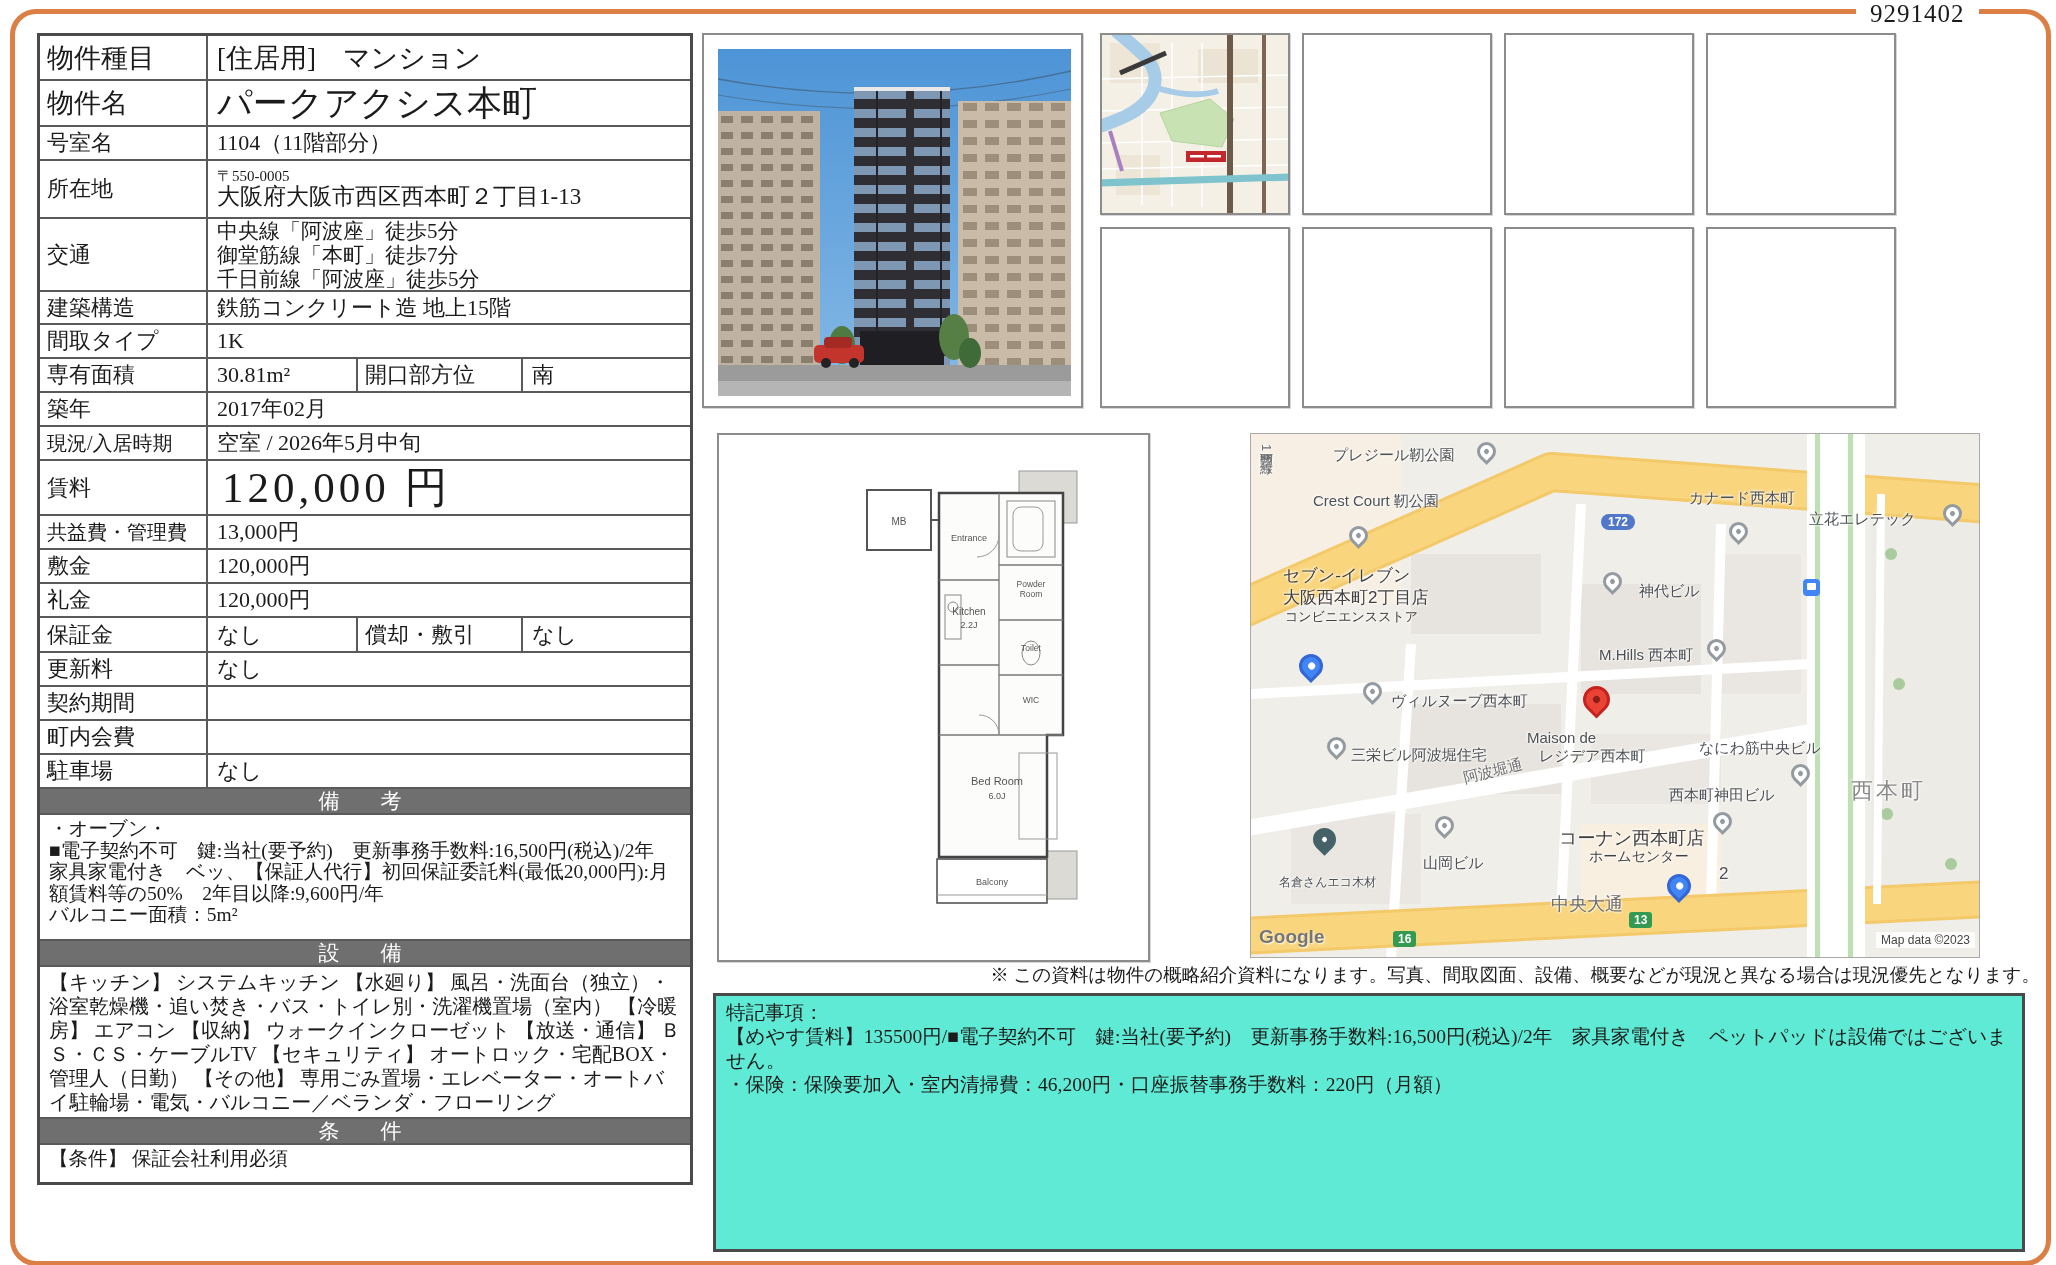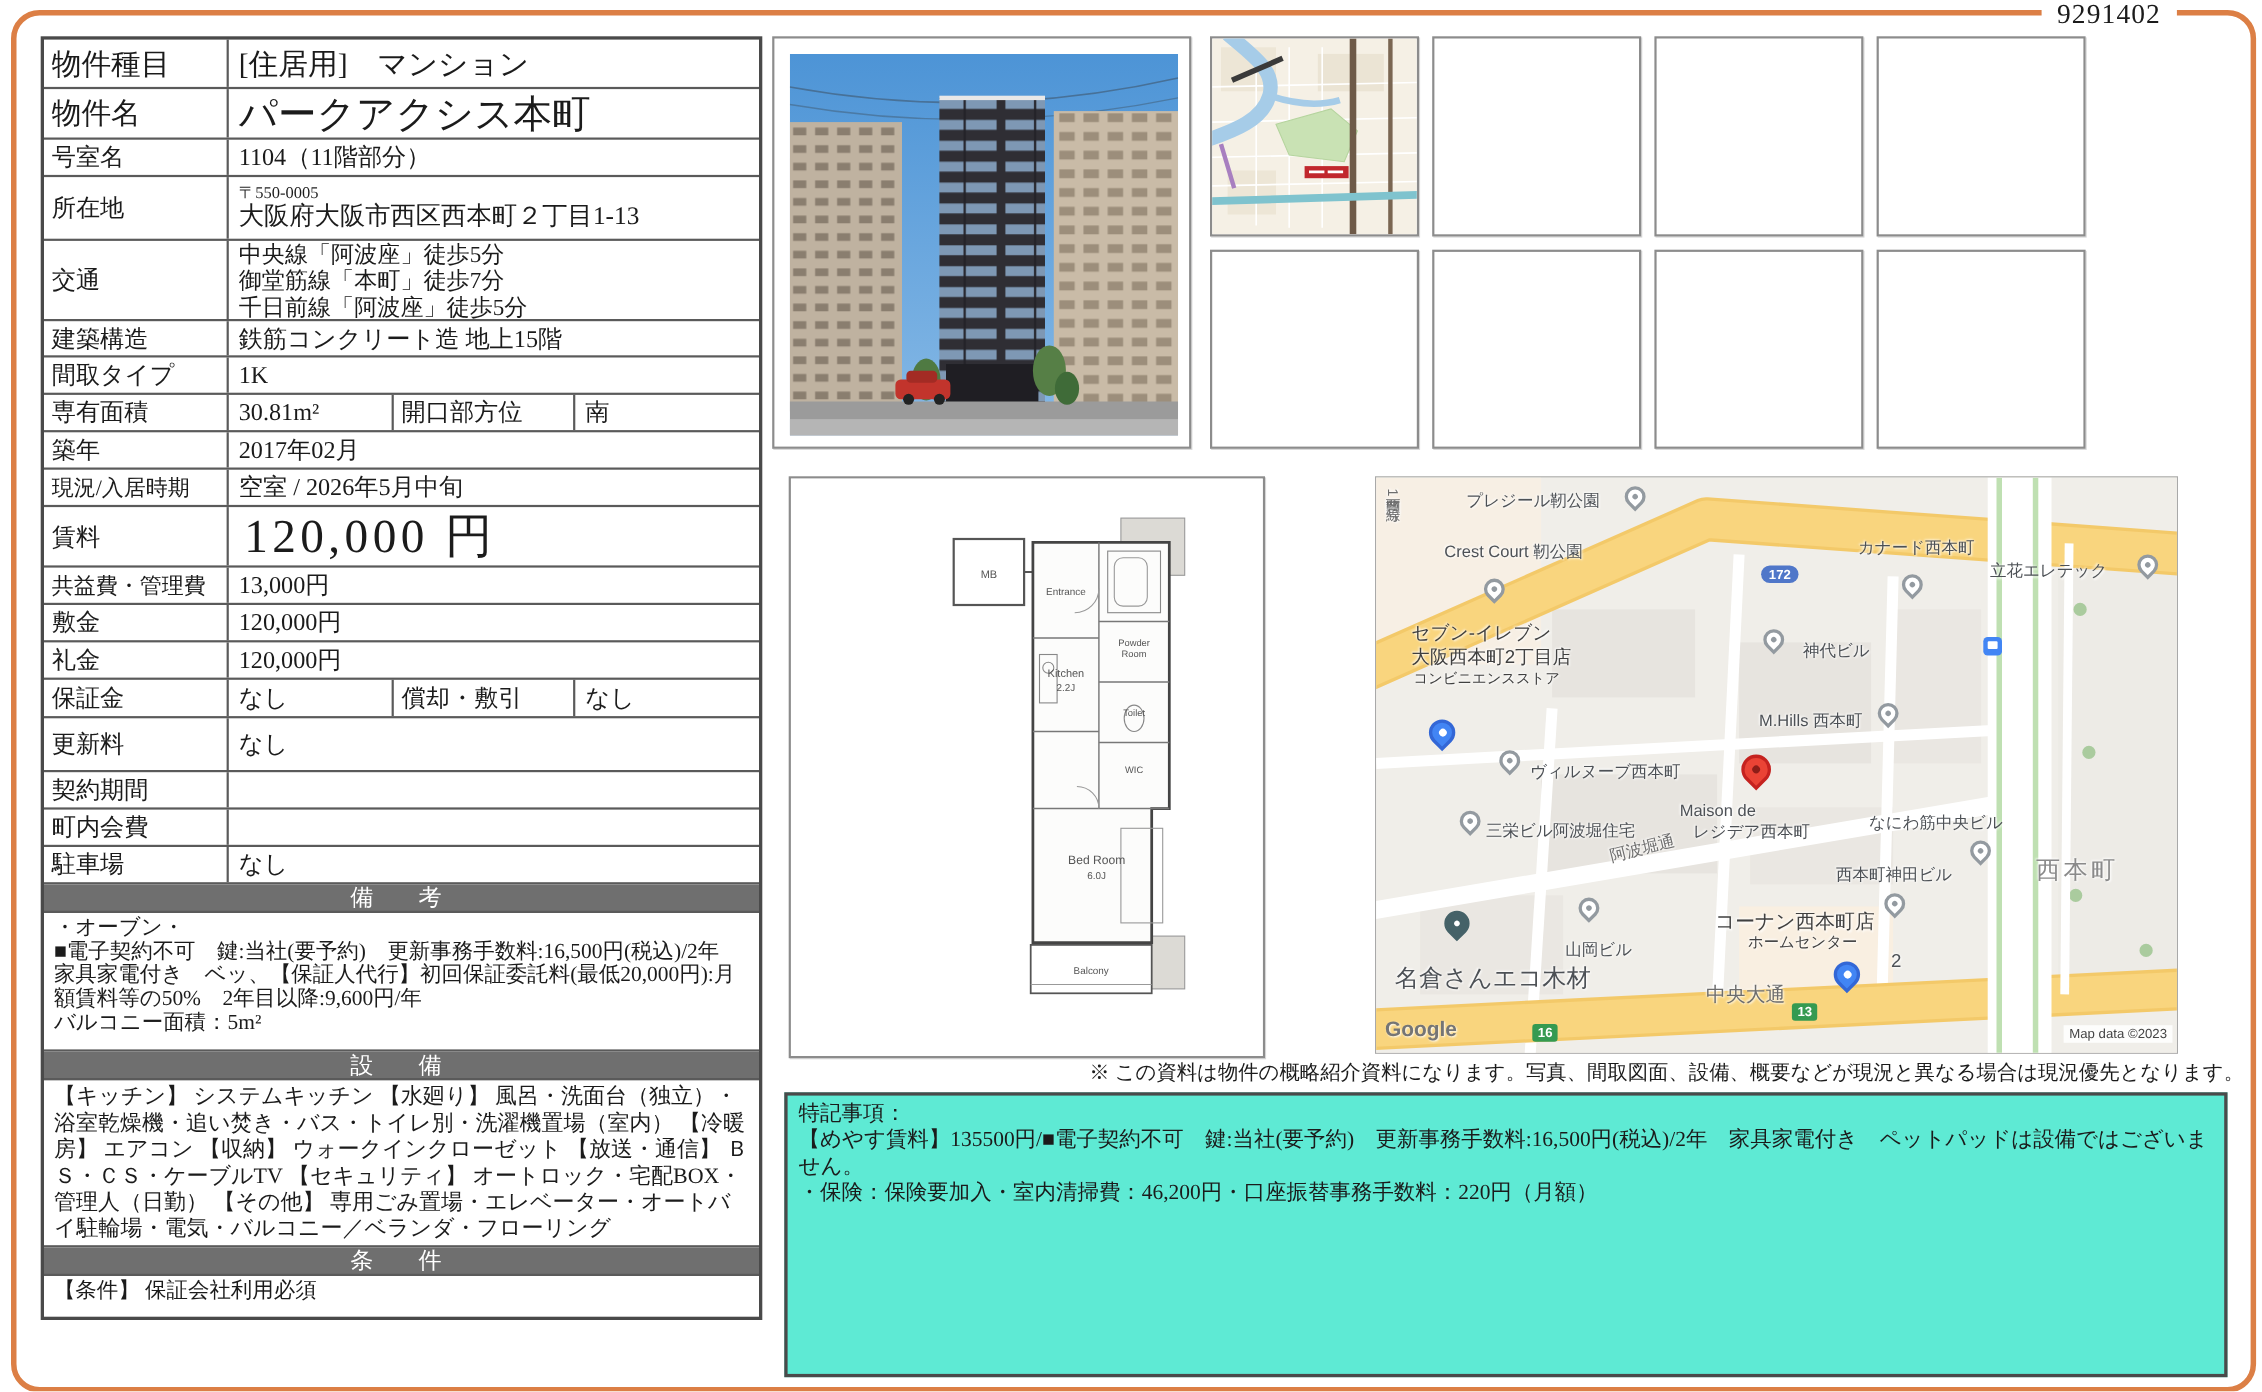--- a/index.html
+++ b/index.html
@@ -142,21 +142,21 @@
     <div class="trow" style="height:34px">
       <div class="tlabel">礼金</div>
       <div class="tvalue">120,000円</div>
     </div>
     <div class="trow" style="height:35px">
       <div class="tlabel">保証金</div>
       <div class="tvalue tmid">なし</div>
       <div class="tlabel2">償却・敷引</div>
       <div class="tvalue">なし</div>
     </div>
-    <div class="trow" style="height:49px">
+    <div class="trow" style="height:34px">
       <div class="tlabel">更新料</div>
       <div class="tvalue">なし</div>
     </div>
     <div class="trow" style="height:34px">
       <div class="tlabel">契約期間</div>
       <div class="tvalue"></div>
     </div>
     <div class="trow" style="height:34px">
       <div class="tlabel">町内会費</div>
       <div class="tvalue"></div>
@@ -368,21 +368,21 @@
     <span class="maplabel" style="left:418px;top:352px">西本町神田ビル</span>
     <span class="pin" style="left:462px;top:378px"></span>
     <span class="maplabel marea" style="left:600px;top:342px">西本町</span>
     <span class="maplabel mblue" style="left:308px;top:392px;font-size:18px">コーナン西本町店</span>
     <span class="maplabel mblue msmall" style="left:338px;top:414px;font-size:14px">ホームセンター</span>
     <span class="pin blueshop" style="left:416px;top:440px"></span>
     <span class="maplabel" style="left:468px;top:430px;font-size:17px">2</span>
     <span class="maplabel" style="left:172px;top:420px">山岡ビル</span>
     <span class="pin" style="left:184px;top:382px"></span>
     <span class="pin dark" style="left:62px;top:394px;width:17px;height:17px"></span>
-    <span class="maplabel" style="left:17px;top:440px;font-size:22px">名倉さんエコ木材</span>
+    <span class="maplabel" style="left:28px;top:440px;font-size:12px">名倉さんエコ木材</span>
     <span class="maplabel mroad" style="left:300px;top:458px;font-size:18px">中央大通</span>
     <span class="shield sh-green" style="left:378px;top:478px">13</span>
     <span class="shield sh-green" style="left:142px;top:497px">16</span>
     <span class="glogo">Google</span>
     <span class="attrib">Map data ©2023</span>
   </div>
 
   <div class="disclaimer">※ この資料は物件の概略紹介資料になります。写真、間取図面、設備、概要などが現況と異なる場合は現況優先となります。</div>
 
   <div class="tokki">

